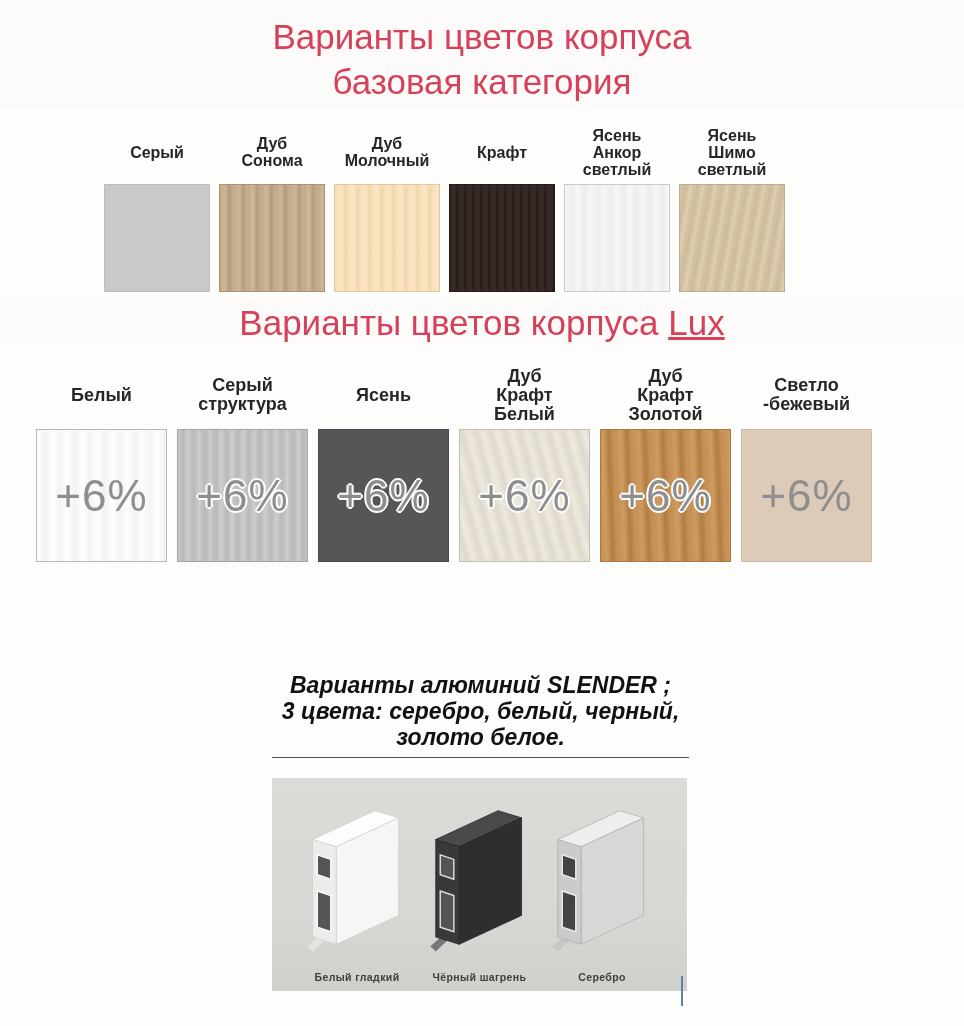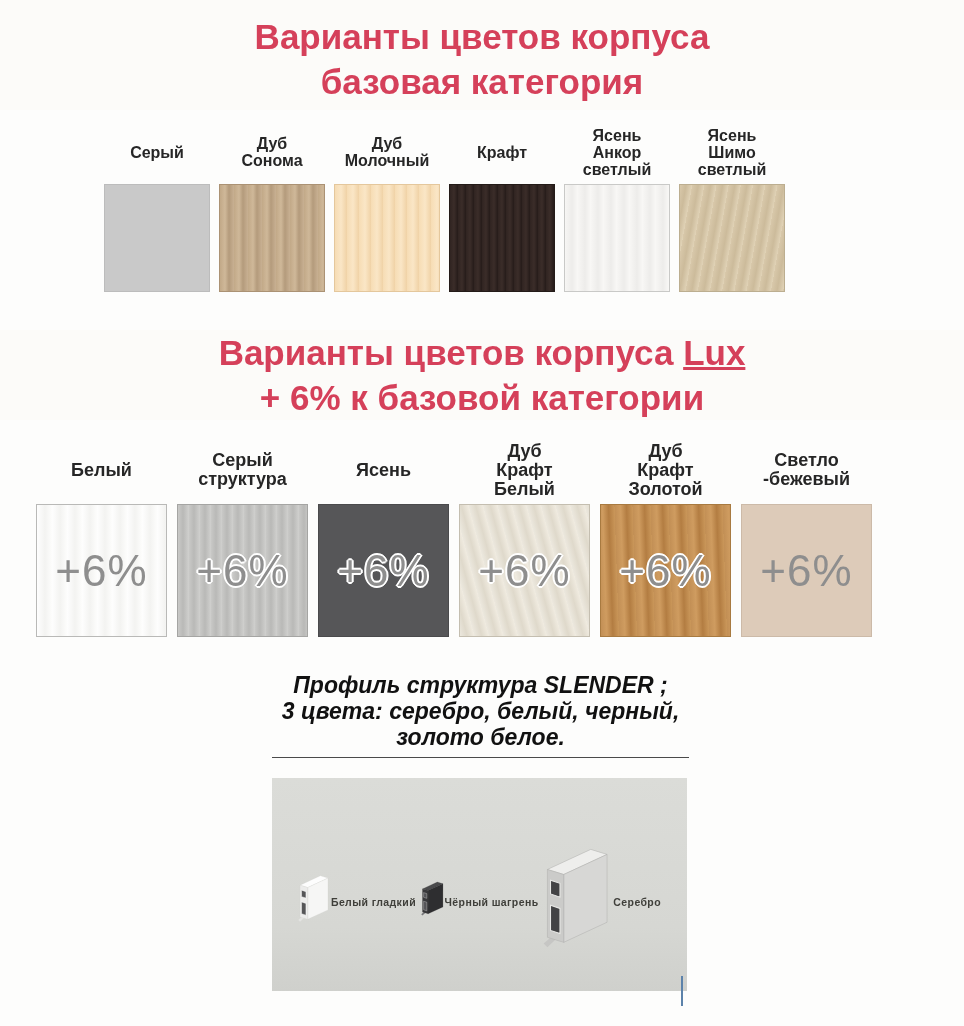--- a/index.html
+++ b/index.html
@@ -6,21 +6,21 @@
   html,body { margin:0; padding:0; }
   body {
     width:964px; height:1026px; position:relative; overflow:hidden;
     background:#fdfdfc;
     font-family:"Liberation Sans", sans-serif;
   }
   
   .title-block { text-align:center; background:#fcfbf9; }
   .title-block.first { padding-top:14px; padding-bottom:6px; }
   .title-line {
-    font-size:35px; font-weight:bold; line-height:45px; color:#d5405a;
+    font-size:35px; font-weight:normal; line-height:45px; color:#d5405a;
   }
   .lux { text-decoration:underline; }
   
   .row { display:flex; align-items:flex-start; }
   .row1 { margin:16px 0 0 104px; gap:9px; }
   .row2 { margin:20px 0 0 36px; gap:10px; }
   .swcol { display:flex; flex-direction:column; align-items:center; }
   .swcol.c1 { width:106px; }
   .swcol.c2 { width:131px; }
   .swcol.c2.last { }
@@ -48,21 +48,21 @@
     text-align:center; font-size:23px; font-weight:bold; font-style:italic;
     line-height:26px; color:#111;
     padding-bottom:7px; border-bottom:1px solid #4a4a4a;
   }
   .profile-image {
     position:absolute; left:272px; top:778px; width:415px; height:213px;
     background:linear-gradient(180deg,#dbdcd8 0%,#d6d7d3 70%,#cfd0cc 100%);
     display:flex; justify-content:space-between; align-items:flex-end;
     padding:16px 26px 8px 26px;
   }
-  .pf { display:flex; align-items:center; width:118px; }
+  .pf { display:flex; flex-direction:column; align-items:center; width:118px; }
   .pf-label {
     margin-top:5px; font-size:10.5px; font-weight:bold; color:#3f3f3a;
     letter-spacing:0.4px; white-space:nowrap;
   }
   .pf--white  { --top:#fdfdfd; --face:#f6f6f5; --col:#ececeb; --hole:#555557; --rim:#fbfbfb; --edge:#cfcfcd; --flange:#e4e4e2; }
   .pf--silver { --top:#eeeeec; --face:#d7d7d5; --col:#cbcbc9; --hole:#434345; --rim:#ebebe9; --edge:#aeaeac; --flange:#c6c6c4; }
   .pf--black  { --top:#4a4a4c; --face:#2e2e30; --col:#39393b; --hole:#545457; --rim:#dededc; --edge:#1e1e20; --flange:#77777a; }
   .cursor-artifact {
     position:absolute; left:681px; top:976px; width:2px; height:30px;
     background:#5c82aa;
@@ -102,23 +102,22 @@
     <div class="sw r1sw" style="background:repeating-linear-gradient(90deg,#f7f6f4 0px,#edecea 7px,#f9f8f6 13px);border:1px solid #c9c9c7;"></div>
   </div>
   <div class="swcol c1">
     <div class="lbl r1">Ясень
 Шимо
 светлый</div>
     <div class="sw r1sw" style="background:repeating-linear-gradient(100deg,#d8c8aa 0px,#ccbb9b 6px,#e0d2b6 12px);border:1px solid #bcae90;"></div>
   </div>
 </div>
 
-<div class="title-block" style="margin-top:38px">
+<div class="title-block" style="margin-top:8px">
   <div class="title-line"><span>Варианты цветов корпуса </span><span class="lux">Lux</span></div>
-  <div class="title-line">+ 6% к базовой категории</div>
 </div>
 
 <div class="row row2">
   <div class="swcol c2">
     <div class="lbl r2">Белый</div>
     <div class="sw r2sw" style="background:repeating-linear-gradient(90deg,#fefefe 0px,#f3f3f1 8px,#fdfdfc 15px);border:1px solid #b9b9b7;">
       <span class="badge" data-outlined="false">+6%</span>
     </div>
   </div>
   <div class="swcol c2">
@@ -153,21 +152,21 @@
   <div class="swcol c2 last">
     <div class="lbl r2">Светло
 -бежевый</div>
     <div class="sw r2sw" style="background:#ddcbb9;border:1px solid #ccbaa8;">
       <span class="badge" data-outlined="false">+6%</span>
     </div>
   </div>
 </div>
 
 <div class="profile-note">
-  <div>Профиль структура SLENDER ;</div>
+  <div>Варианты алюминий SLENDER ;</div>
   <div>3 цвета: серебро, белый, черный,</div>
   <div>золото белое.</div>
 </div>
 
 <div class="profile-image">
   <div class="pf pf--white">
     <svg width="112" height="168" viewBox="0 0 112 186">
       <polygon points="1,164 22,146 28,150 7,170" style="fill:var(--flange)"></polygon>
       <polygon points="7,46 76,14 102,22 33,54" style="fill:var(--top);stroke:var(--edge);stroke-width:0.8"></polygon>
       <polygon points="33,54 102,22 102,130 33,162" style="fill:var(--face);stroke:var(--edge);stroke-width:0.8"></polygon>

